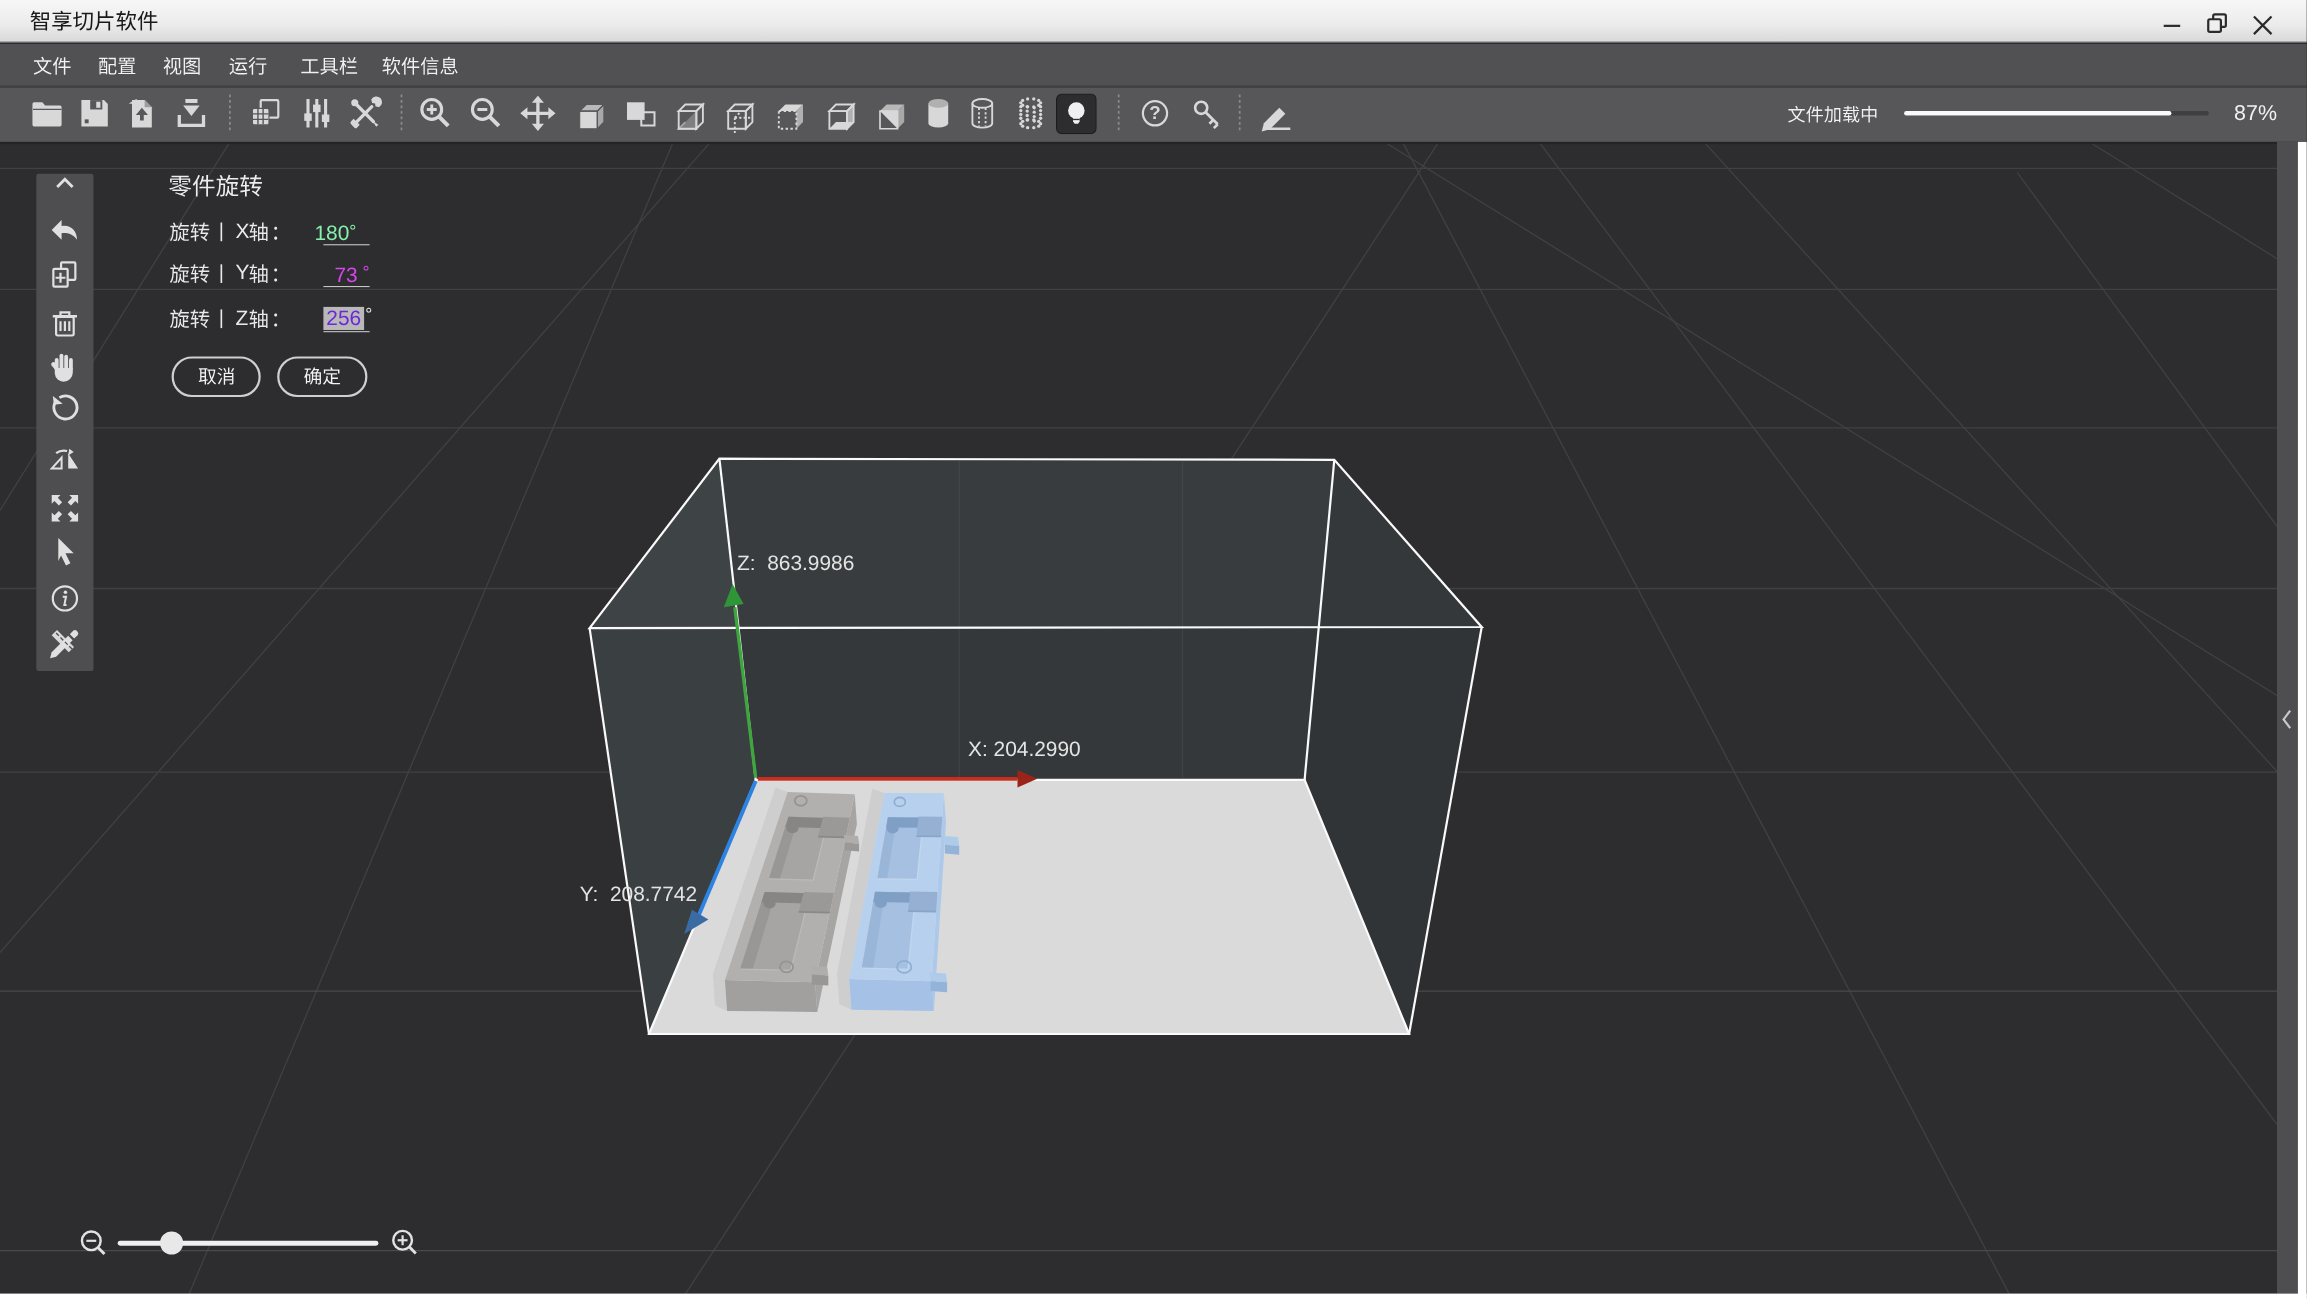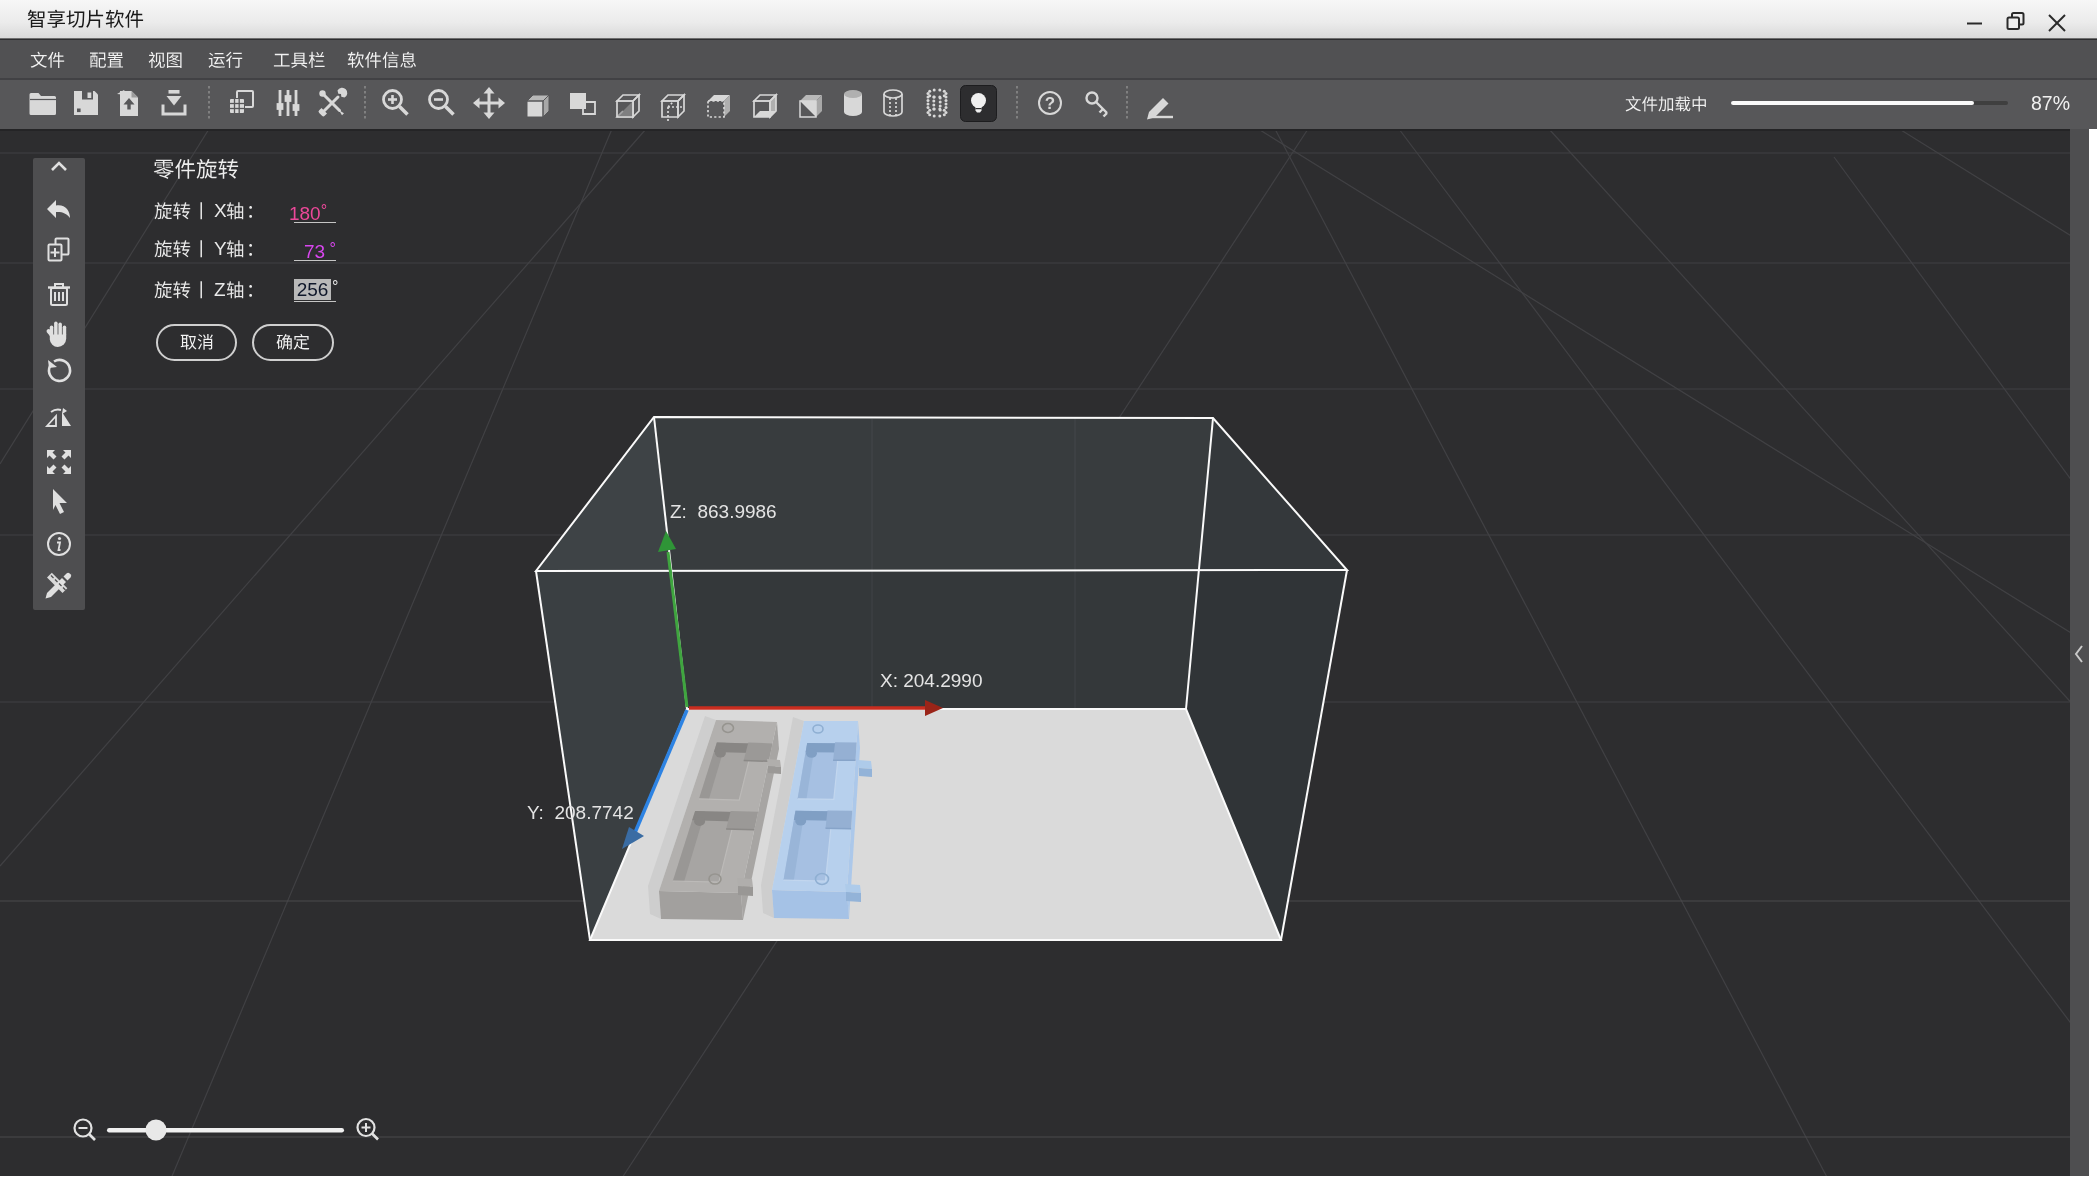--- a/index.html
+++ b/index.html
@@ -559,21 +559,21 @@
     <g fill="#e9e9e9">
       <path transform="translate(0.0,6.8) scale(0.018500,-0.018500)" d="M531 277H663V44H531ZM531 344V559H663V344ZM860 277V44H732V277ZM860 344H732V559H860ZM660 839V627H463V-80H531V-24H860V-74H930V627H735V839ZM84 332C93 340 123 346 158 346H255V203L44 167L60 94L255 132V-75H322V146L427 167L423 233L322 215V346H418V414H322V569H255V414H151C180 484 209 567 233 654H417V724H251C259 758 267 792 273 825L200 840C195 802 187 762 179 724H52V654H162C141 572 119 504 109 479C92 435 78 403 61 398C69 380 81 346 84 332Z"></path>
     </g>
   </svg>
 <svg style="position:absolute;left:246px;top:211px;overflow:visible" width="1" height="1">
     <g fill="#e9e9e9">
       <path transform="translate(0.0,6.8) scale(0.018500,-0.018500)" d="M250 486C290 486 326 515 326 560C326 606 290 636 250 636C210 636 174 606 174 560C174 515 210 486 250 486ZM250 -4C290 -4 326 26 326 71C326 117 290 146 250 146C210 146 174 117 174 71C174 26 210 -4 250 -4Z"></path>
     </g>
   </svg>
 <div class="abs" style="left:294px;top:221.5px;width:42px;height:1.5px;background:#c5c5c5"></div>
-<div class="abs" style="left:268px;top:199px;width:80px;height:24px;line-height:24px;font-size:19px;color:#ec4899;text-align:center">180<span style="font-size:16px;vertical-align:3.5px">°</span></div>
+<div class="abs" style="left:244px;top:199px;width:80px;height:24px;line-height:24px;font-size:19px;color:#86efac;text-align:right">180<span style="font-size:16px;vertical-align:3.5px">°</span></div>
 <svg style="position:absolute;left:154px;top:249px;overflow:visible" width="1" height="1">
     <g fill="#e9e9e9">
       <path transform="translate(0.0,6.8) scale(0.018500,-0.018500)" d="M169 813C196 771 225 715 240 677H44V606H152C149 321 141 101 27 -29C45 -41 70 -63 82 -80C177 32 207 196 217 405H333C327 127 319 30 303 7C296 -4 288 -6 273 -6C259 -6 224 -6 186 -2C196 -21 203 -50 204 -71C245 -73 283 -73 306 -70C332 -67 349 -60 364 -37C390 -3 396 108 403 441C403 451 403 475 403 475H220L223 606H444V677H260L313 696C298 733 266 791 237 835ZM506 372C500 212 484 56 400 -28C417 -38 439 -62 448 -77C494 -31 523 32 541 104C600 -30 690 -60 813 -60H946C950 -41 959 -8 969 9C940 8 836 8 817 8C786 8 756 10 729 17V226H920V292H729V468H860C846 430 830 393 816 366L874 344C899 389 927 459 952 521L903 537L892 534H495C518 566 539 602 558 642H958V711H588C602 748 615 787 625 826L552 841C523 727 473 618 406 547C424 536 454 512 467 499L487 524V468H661V47C618 77 584 129 561 217C567 266 570 319 572 372Z"></path>
       <path transform="translate(18.5,6.8) scale(0.018500,-0.018500)" d="M81 332C89 340 120 346 154 346H243V201L40 167L56 94L243 130V-76H315V144L450 171L447 236L315 213V346H418V414H315V567H243V414H145C177 484 208 567 234 653H417V723H255C264 757 272 791 280 825L206 840C200 801 192 762 183 723H46V653H165C142 571 118 503 107 478C89 435 75 402 58 398C67 380 77 346 81 332ZM426 535V464H573C552 394 531 329 513 278H801C766 228 723 168 682 115C647 138 612 160 579 179L531 131C633 70 752 -22 810 -81L860 -23C830 6 787 40 738 76C802 158 871 253 921 327L868 353L856 348H616L650 464H959V535H671L703 653H923V723H722L750 830L675 840L646 723H465V653H627L594 535Z"></path>
     </g>
   </svg>
 <svg style="position:absolute;left:192px;top:249px;overflow:visible" width="1" height="1">
     <g fill="#e9e9e9">
       <path transform="translate(0.0,6.8) scale(0.018500,-0.018500)" d="M458 839V-80H539V839Z"></path>
     </g>
@@ -607,21 +607,21 @@
     <g fill="#e9e9e9">
       <path transform="translate(0.0,6.8) scale(0.018500,-0.018500)" d="M531 277H663V44H531ZM531 344V559H663V344ZM860 277V44H732V277ZM860 344H732V559H860ZM660 839V627H463V-80H531V-24H860V-74H930V627H735V839ZM84 332C93 340 123 346 158 346H255V203L44 167L60 94L255 132V-75H322V146L427 167L423 233L322 215V346H418V414H322V569H255V414H151C180 484 209 567 233 654H417V724H251C259 758 267 792 273 825L200 840C195 802 187 762 179 724H52V654H162C141 572 119 504 109 479C92 435 78 403 61 398C69 380 81 346 84 332Z"></path>
     </g>
   </svg>
 <svg style="position:absolute;left:246px;top:290px;overflow:visible" width="1" height="1">
     <g fill="#e9e9e9">
       <path transform="translate(0.0,6.8) scale(0.018500,-0.018500)" d="M250 486C290 486 326 515 326 560C326 606 290 636 250 636C210 636 174 606 174 560C174 515 210 486 250 486ZM250 -4C290 -4 326 26 326 71C326 117 290 146 250 146C210 146 174 117 174 71C174 26 210 -4 250 -4Z"></path>
     </g>
   </svg>
 <div class="abs" style="left:294px;top:300.5px;width:42px;height:1.5px;background:#c5c5c5"></div>
-<div class="abs" style="left:294px;top:279px;width:37px;height:21px;background:#b9b9b9;color:#0f172a;font-size:19px;line-height:21px;text-align:center">256</div>
+<div class="abs" style="left:294px;top:279px;width:37px;height:21px;background:#b9b9b9;color:#6d28d9;font-size:19px;line-height:21px;text-align:center">256</div>
 <div class="abs" style="left:332px;top:278px;font-size:16px;color:#e9e9e9">°</div>
 <div class="abs" style="left:156px;top:324px;width:81px;height:37px;border:2px solid #cfcfcf;border-radius:19px"></div>
 <svg style="position:absolute;left:179.5px;top:342px;overflow:visible" width="1" height="1">
     <g fill="#f3f3f3">
       <path transform="translate(0.0,6.3) scale(0.017000,-0.017000)" d="M850 656C826 508 784 379 730 271C679 382 645 513 623 656ZM506 728V656H556C584 480 625 323 688 196C628 100 557 26 479 -23C496 -37 517 -62 528 -80C602 -29 670 38 727 123C777 42 839 -24 915 -73C927 -54 950 -27 967 -14C886 34 821 104 770 192C847 329 903 503 929 718L883 730L870 728ZM38 130 55 58 356 110V-78H429V123L518 140L514 204L429 190V725H502V793H48V725H115V141ZM187 725H356V585H187ZM187 520H356V375H187ZM187 309H356V178L187 152Z"></path>
       <path transform="translate(17.0,6.3) scale(0.017000,-0.017000)" d="M863 812C838 753 792 673 757 622L821 595C857 644 900 717 935 784ZM351 778C394 720 436 641 452 590L519 623C503 674 457 750 414 807ZM85 778C147 745 222 693 258 656L304 714C267 750 191 799 130 829ZM38 510C101 478 178 426 216 390L260 449C222 485 144 533 81 563ZM69 -21 134 -70C187 25 249 151 295 258L239 303C188 189 118 56 69 -21ZM453 312H822V203H453ZM453 377V484H822V377ZM604 841V555H379V-80H453V139H822V15C822 1 817 -3 802 -4C786 -5 733 -5 676 -3C686 -23 697 -54 700 -74C776 -74 826 -74 857 -62C886 -50 895 -27 895 14V555H679V841Z"></path>
     </g>
   </svg>
 <div class="abs" style="left:252px;top:324px;width:82px;height:37px;border:2px solid #cfcfcf;border-radius:19px"></div>
 <svg style="position:absolute;left:276.0px;top:342px;overflow:visible" width="1" height="1">

